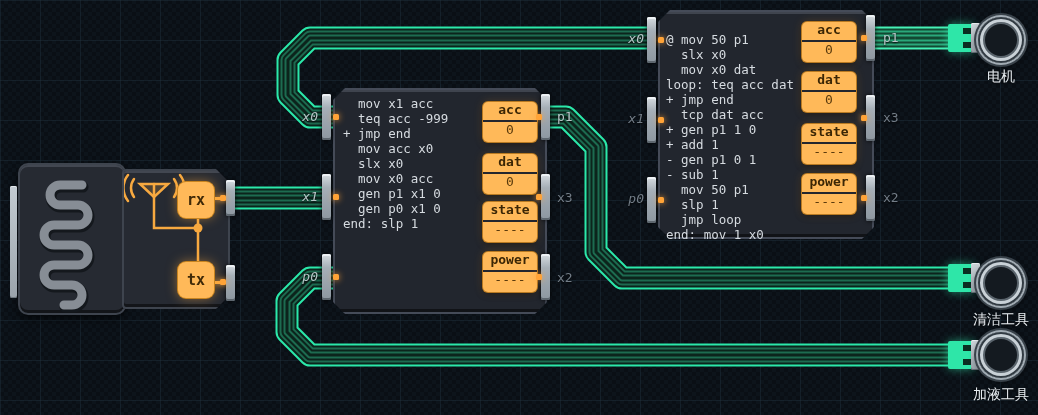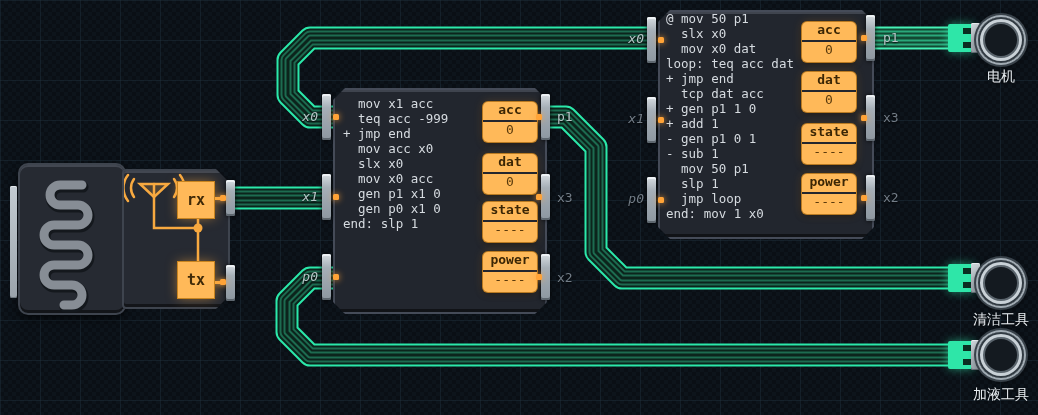--- a/index.html
+++ b/index.html
@@ -73,21 +73,21 @@
   .device{
     position:absolute;z-index:2;background:#262a32;border:2px solid #3e444e;
     box-shadow:inset 0 2px 0 rgba(150,160,175,.25), inset 0 -3px 0 rgba(0,0,0,.5), 0 4px 10px rgba(0,0,0,.6);
   }
   .device.left{border-radius:10px;}
   .device.right{
     border-radius:4px;
     clip-path:polygon(0 0,calc(100% - 14px) 0,100% 14px,100% calc(100% - 14px),calc(100% - 14px) 100%,0 100%);
   }
   .iobox{
-    position:absolute;z-index:3;width:36px;height:36px;background:#ffb959;border-radius:0;
+    position:absolute;z-index:3;width:36px;height:36px;background:#ffb959;border-radius:8px;
     box-shadow:0 0 0 1px #c8841f, 0 0 12px rgba(255,170,60,.55);
     font:bold 15px/36px "DejaVu Sans Mono","Liberation Mono",monospace;
     color:#402a08;text-align:center;
   }
   .stub{position:absolute;z-index:2;height:3px;background:#f7a940;box-shadow:0 0 5px rgba(247,169,64,.7);}
   .sidebar{
     position:absolute;z-index:3;width:7px;border-radius:2px;
     background:linear-gradient(#c3cbd2,#9aa3ab);box-shadow:inset 0 1px 0 #e4e9ed, inset 0 -1px 0 #6d767e;
   }
 
@@ -244,21 +244,21 @@
   <div class="pin" style="left:536px;top:274px;"></div>
 
   <span class="plabel r" style="left:278px;top:109px;">x0</span>
   <span class="plabel r" style="left:278px;top:189px;">x1</span>
   <span class="plabel r" style="left:278px;top:269px;">p0</span>
   <span class="plabel" style="left:557px;top:109px;">p1</span>
   <span class="plabel dim" style="left:557px;top:190px;">x3</span>
   <span class="plabel dim" style="left:557px;top:270px;">x2</span>
 
   <div class="chip" style="left:658px;top:10px;width:212px;height:225px;"></div>
-  <pre class="code" style="left:666px;top:11px;">@ mov 50 p1
+  <pre class="code" style="left:666px;top:32px;">@ mov 50 p1
   slx x0
   mov x0 dat
 loop: teq acc dat
 + jmp end
   tcp dat acc
 + gen p1 1 0
 + add 1
 - gen p1 0 1
 - sub 1
   mov 50 p1

